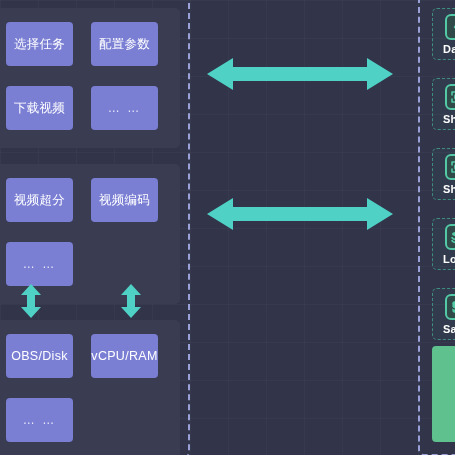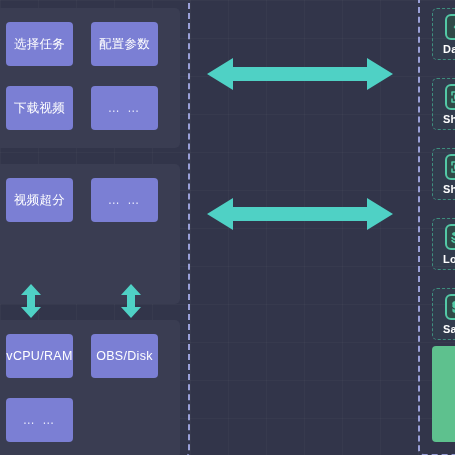--- a/index.html
+++ b/index.html
@@ -171,28 +171,29 @@
       <div class="tile">选择任务</div>
       <div class="tile">配置参数</div>
       <div class="tile">下载视频</div>
       <div class="tile ellipsis">… …</div>
     </div>
   </div>
 
   <div class="panel" id="panel-algo">
     <div class="tile-grid">
       <div class="tile">视频超分</div>
+      <div class="tile">视频编码</div>
       <div class="tile ellipsis">… …</div>
     </div>
   </div>
 
   <div class="panel" id="panel-infra">
     <div class="tile-grid">
+      <div class="tile">OBS/Disk</div>
       <div class="tile">vCPU/RAM</div>
-      <div class="tile">OBS/Disk</div>
       <div class="tile ellipsis">… …</div>
     </div>
   </div>
 
   <div class="v-arrow" id="v-arrow-1">
     <svg width="22" height="34" viewBox="0 0 22 34">
       <path d="M11 0 L21 11 L15 11 L15 23 L21 23 L11 34 L1 23 L7 23 L7 11 L1 11 Z" fill="#4fd1c5"></path>
     </svg>
   </div>
   <div class="v-arrow" id="v-arrow-2">

